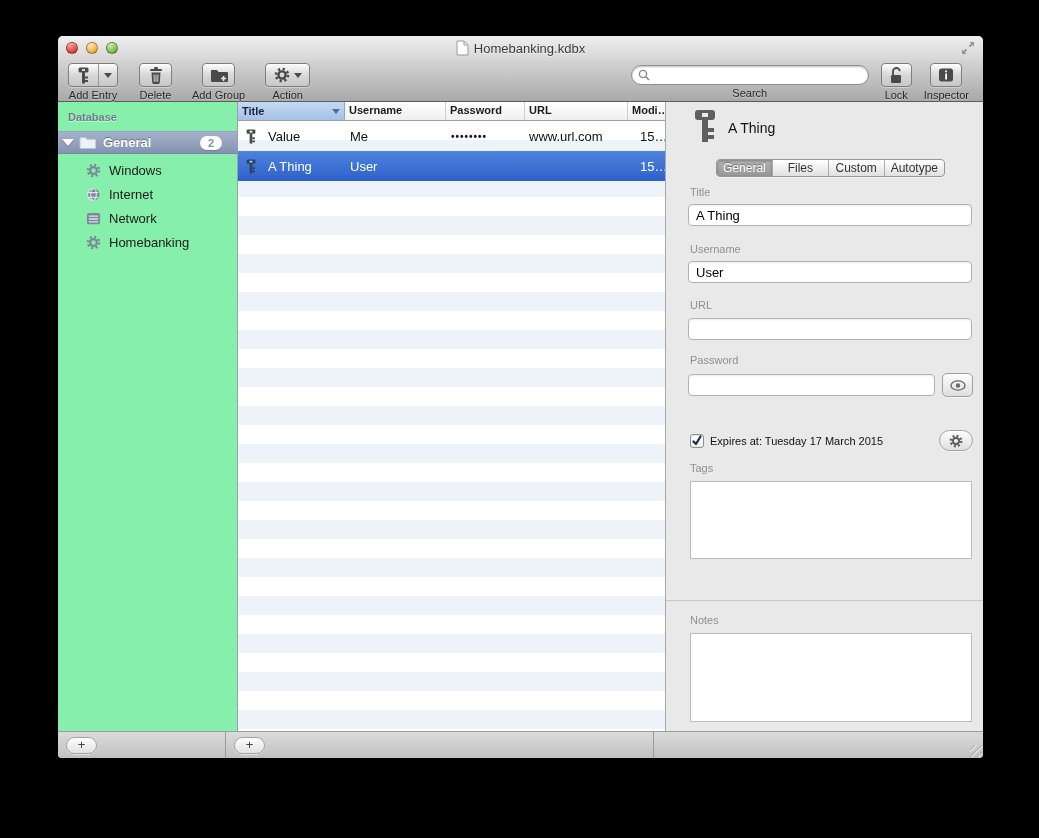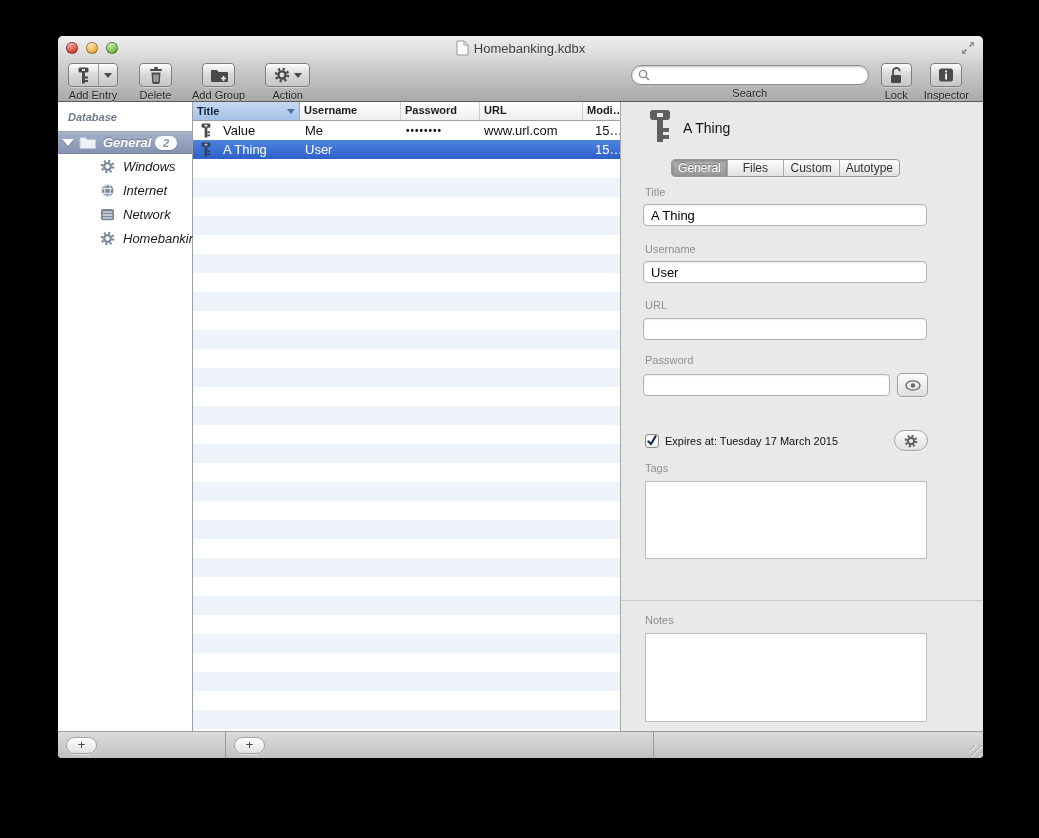--- a/index.html
+++ b/index.html
@@ -56,57 +56,57 @@
     background:transparent; font-family:"Liberation Sans",sans-serif; }
   .tb-lock { margin-left:12px; }
   .tb-lock .bezel { width:31px; }
   .tb-inspector { margin-left:12px; margin-right:14px; }
   .tb-inspector .bezel { width:32px; }
 
   
   .content { flex:1 1 auto; display:flex; min-height:0; }
 
   
-  .sidebar { width:135px; flex:0 0 auto; background:#ffffff;
-    border-right:1px solid #9aa1ab; position:relative;font-style:italic; }
+  .sidebar { width:180px; flex:0 0 auto; background:#86efac;
+    border-right:1px solid #9aa1ab; position:relative; }
   .sb-header { font-size:11px; font-weight:bold; color:#6e7a8b; padding:9px 0 0 10px;
     text-shadow:0 1px 0 rgba(255,255,255,.6); }
   .sb-group { margin-top:8px; height:23px; display:flex; align-items:center;
     background:linear-gradient(#a5b2ca,#8493b2); border-top:1px solid #97a5c0;
     border-bottom:1px solid #7687a8; }
   .disclosure { width:0; height:0; border-left:6px solid transparent;
     border-right:6px solid transparent; border-top:7px solid #fff;
     margin-left:4px; filter:drop-shadow(0 1px 0 rgba(0,0,0,.25)); }
   .sb-folder { margin-left:5px; }
   .sb-group-label { font-size:13px; font-weight:bold; color:#fff; margin-left:7px;
     text-shadow:0 -1px 0 rgba(0,0,0,.3); flex:1; }
   .sb-badge { background:#fff; color:#8292ac; font-size:11px; font-weight:bold;
     border-radius:9px; padding:1px 8px; margin-right:15px;
     box-shadow:0 1px 1px rgba(0,0,0,.15); }
-  .sb-item { height:24px; display:flex; align-items:center; padding-left:42px; gap:8px; }
+  .sb-item { height:24px; display:flex; align-items:flex-end; padding-left:28px; gap:8px; }
   .sb-item-label { font-size:13px; color:#1a1a1a; }
   .sb-icon { width:15px; height:15px; flex:0 0 auto; }
 
   
   .entrylist { width:428px; flex:0 0 auto; border-right:1px solid #a6a6a6;
     display:flex; flex-direction:column; background:#fff; }
   .thead { height:19px; flex:0 0 auto; display:flex;
     background:linear-gradient(#ffffff,#efefef); border-bottom:1px solid #a0a0a0; }
   .th { font-size:11px; font-weight:bold; color:#1c1c1c; padding:2px 0 0 4px;
     border-right:1px solid #cfcfcf; white-space:nowrap; overflow:hidden; display:flex; }
   .th-title { width:107px; background:linear-gradient(#c6d9f1,#a5c1e8);
     border-right:1px solid #8ba8ce; color:#14233c; align-items:center; padding-top:0; }
   .th-title .th-text { flex:1; }
   .sort-arrow { width:0; height:0; border-left:4px solid transparent;
     border-right:4px solid transparent; border-top:5px solid #4d6f9d; margin-right:4px; }
   .th-user { width:101px; } .th-pass { width:79px; } .th-url { width:103px; }
   .th-mod { flex:1; border-right:none; }
   .tbody { flex:1; position:relative;
     background:repeating-linear-gradient(to bottom,#ffffff 0 19px,#eef2f9 19px 38px); }
-  .trow { height:19px; display:flex; align-items:center; font-size:13px; color:#111; }
+  .trow { height:30px; display:flex; align-items:center; font-size:13px; color:#111; }
   .trow.selected { background:linear-gradient(#4f83e0,#2d61c9); color:#fff; }
   .tc { white-space:nowrap; overflow:hidden; }
   .tc-title { width:107px; display:flex; align-items:center; }
   .tc-title .rowkey { margin:0 12px 0 8px; flex:0 0 auto; }
   .tc-user { width:101px; padding-left:5px; }
   .tc-pass { width:79px; padding-left:5px; font-size:10px; letter-spacing:1px; font-weight:bold; }
   .tc-url { width:103px; padding-left:4px; }
   .tc-mod { flex:1; padding-left:12px; }
 
   

